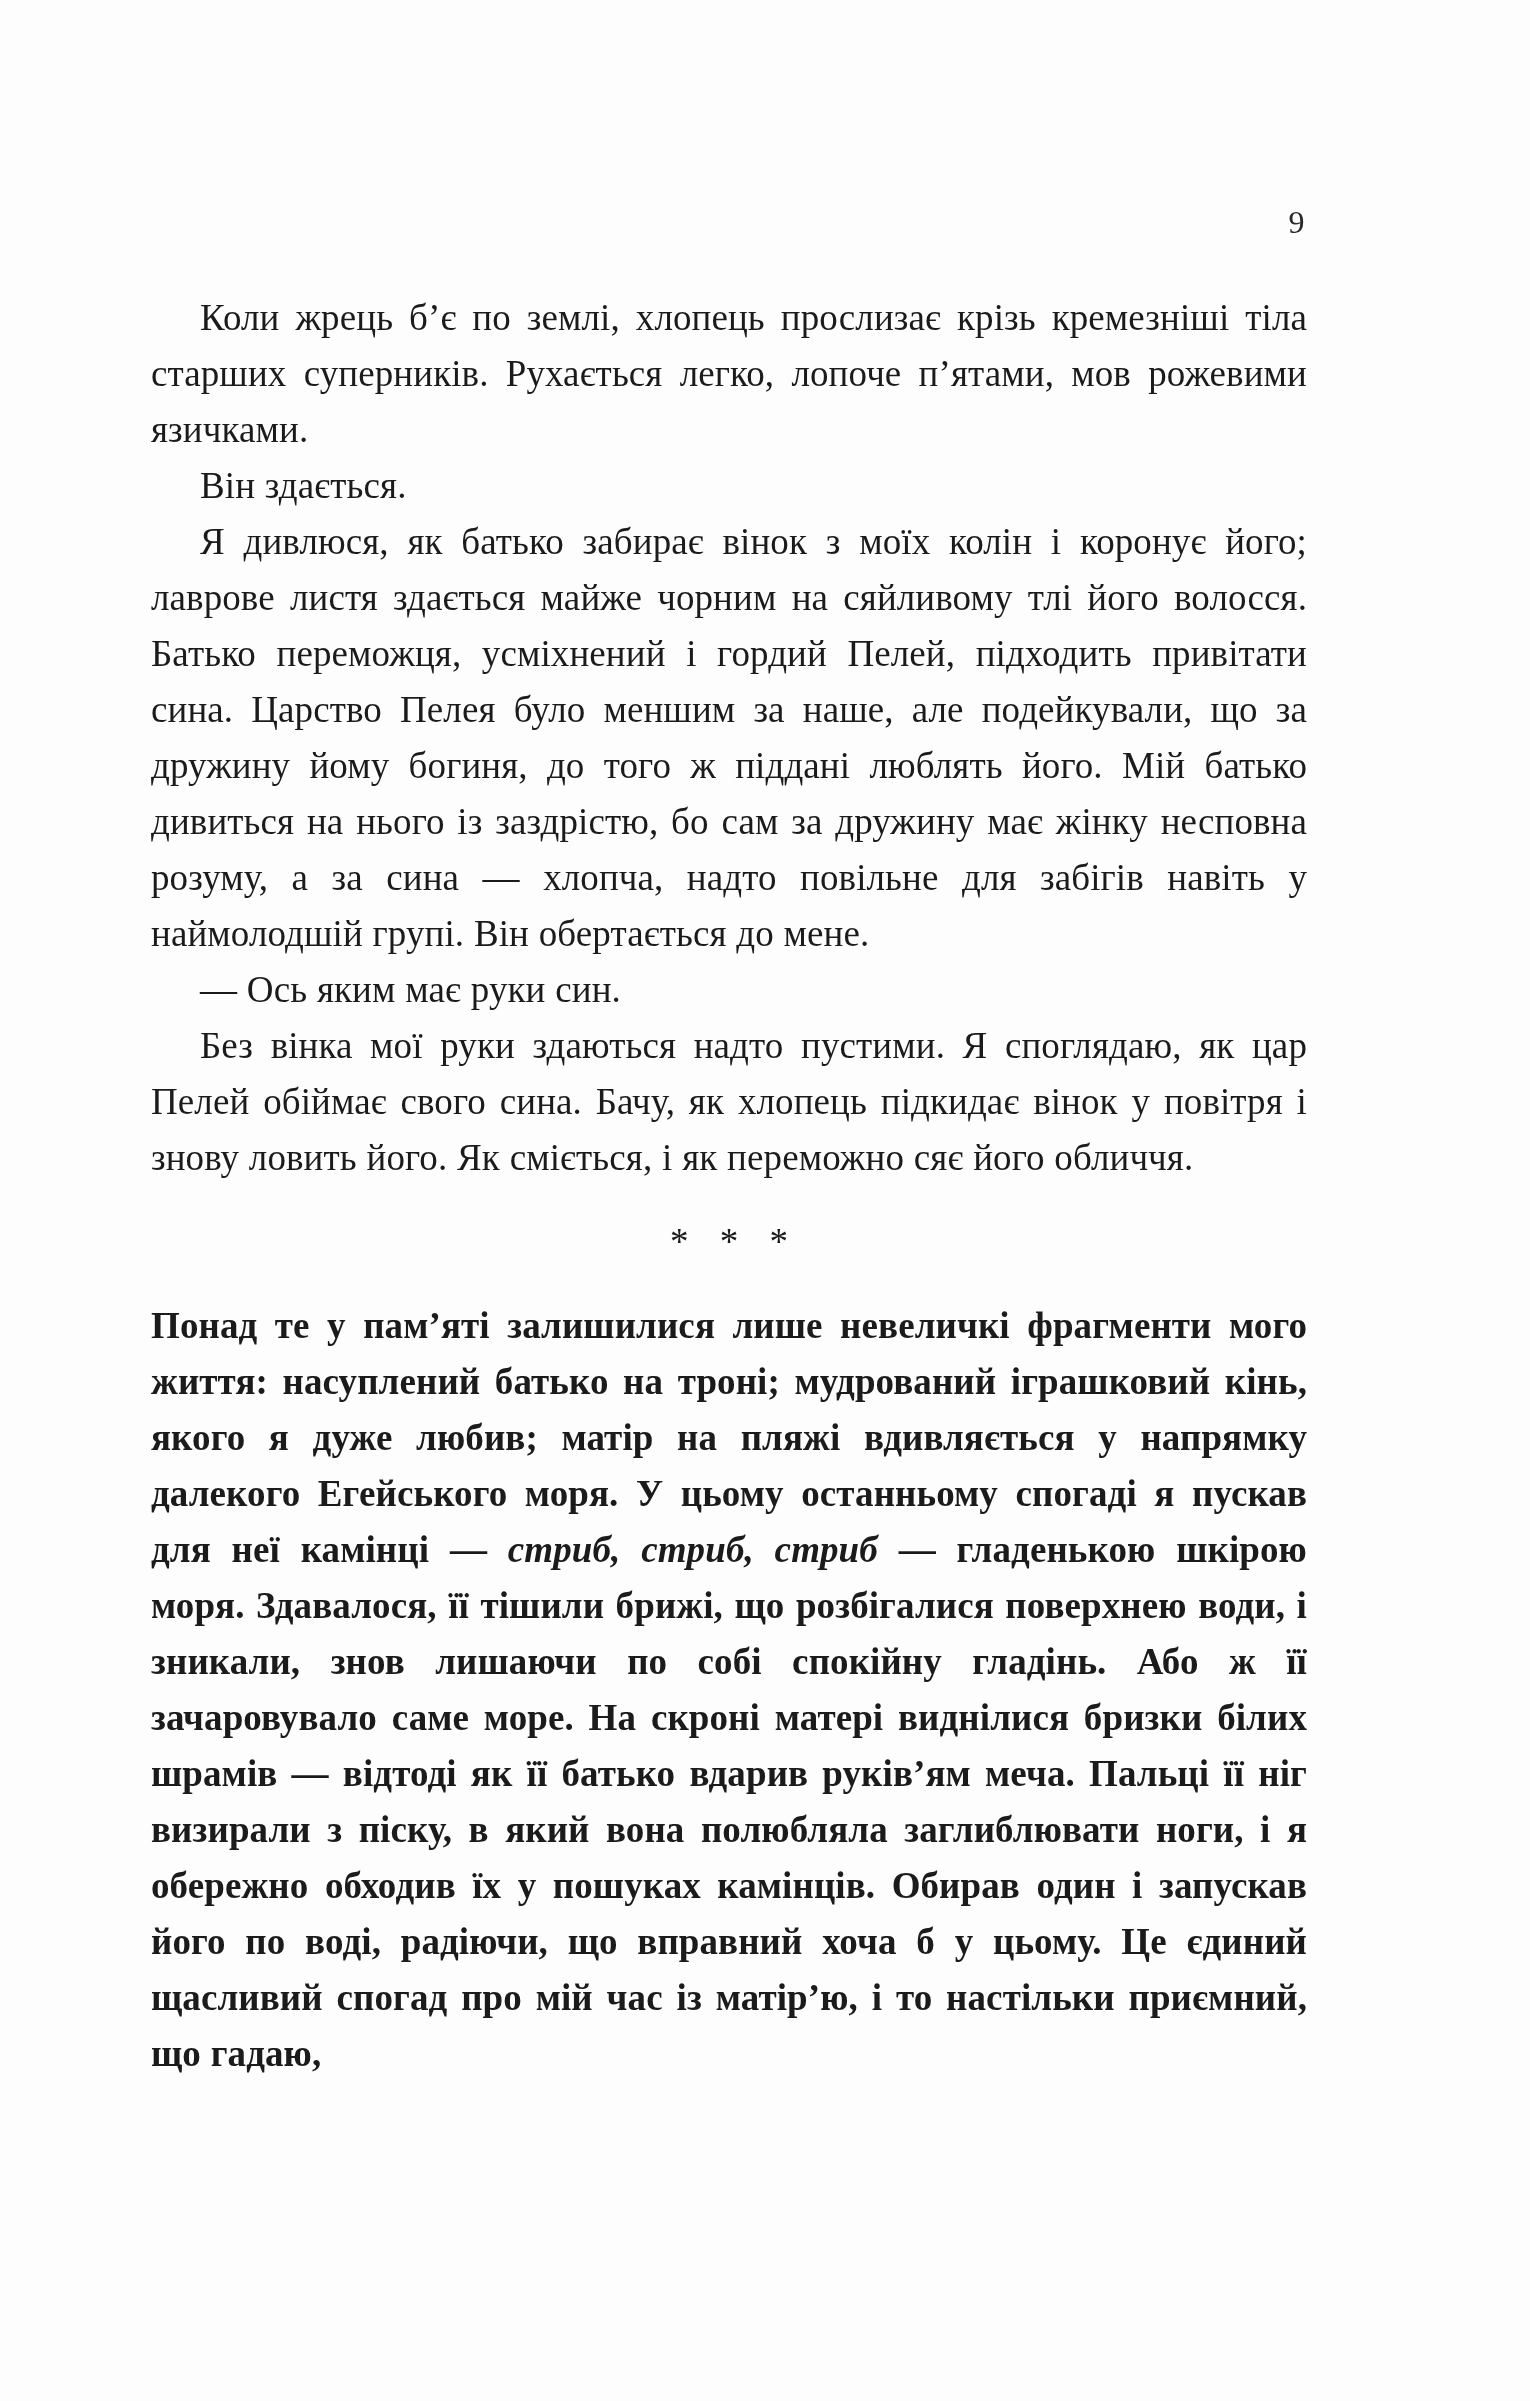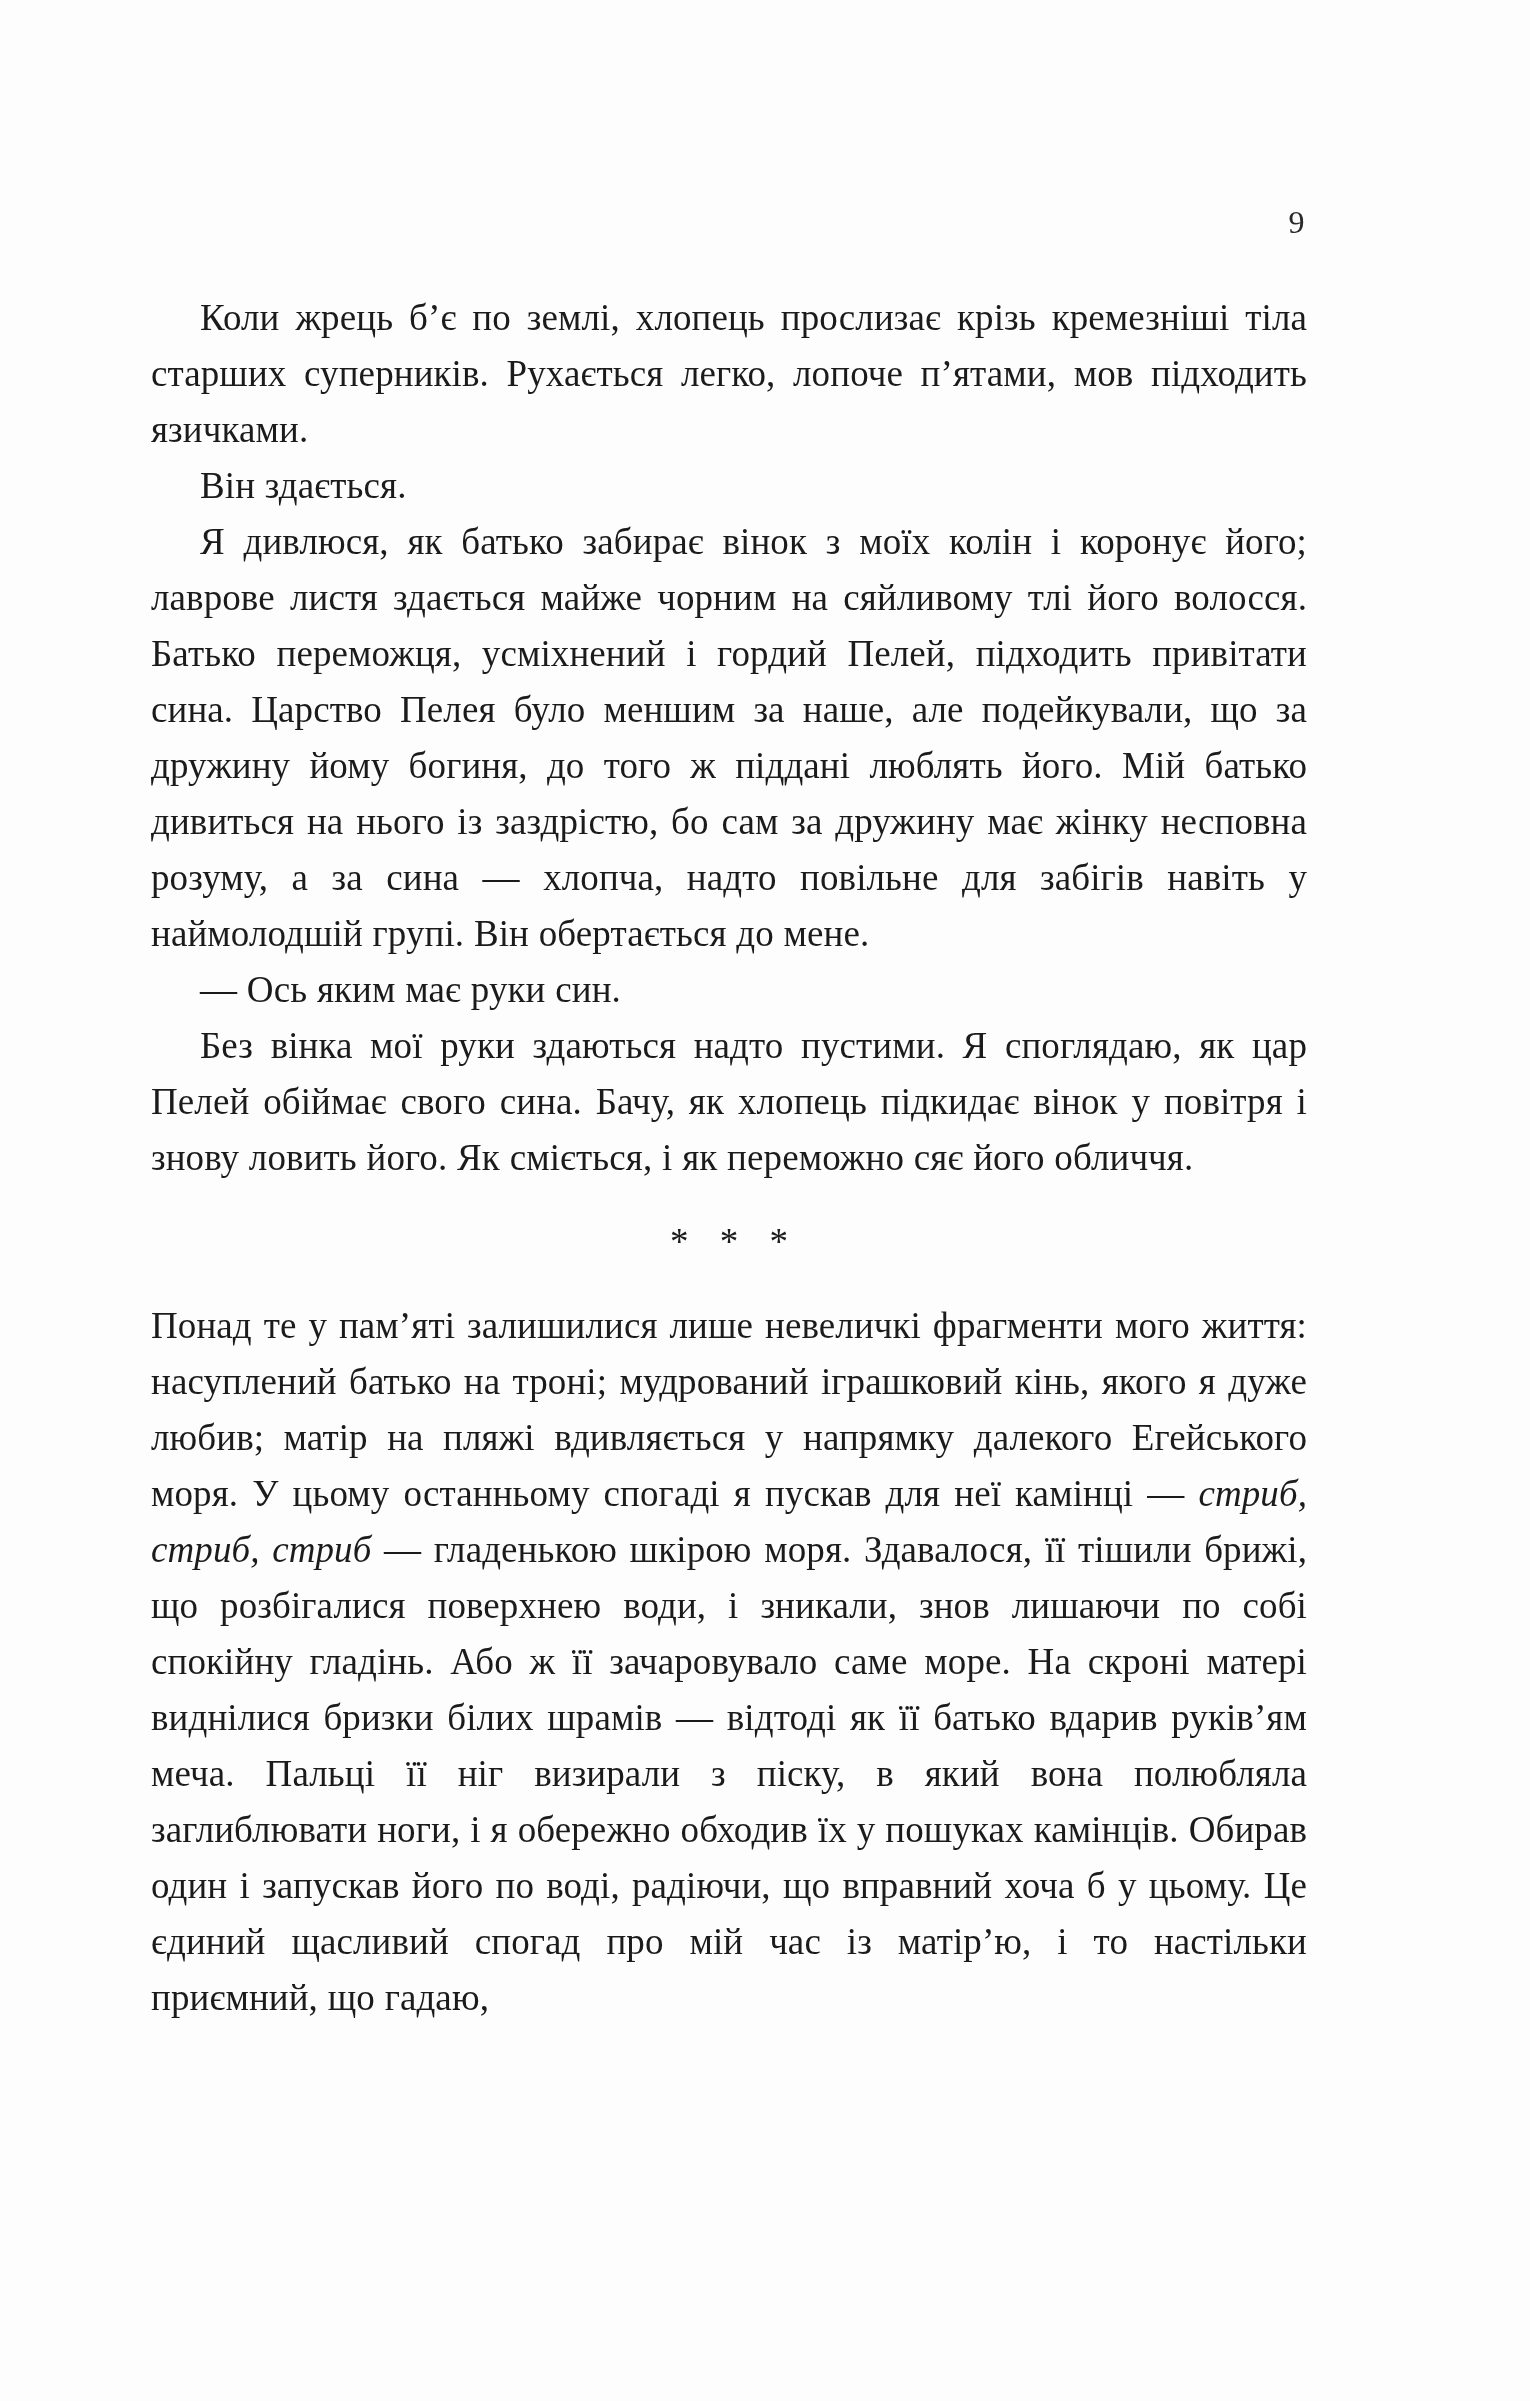--- a/index.html
+++ b/index.html
@@ -54,20 +54,21 @@
     text-align-last: left;
     text-indent: 49px;
     color: #1b1b1b;
     letter-spacing: 0.1px;
     word-spacing: 0.4px;
     -webkit-font-smoothing: antialiased;
   }
 
   .para.noindent {
     text-indent: 0;
+    font-weight: bold;
   }
 
   em, .ital {
     font-style: italic;
   }
 
   
   .scenebreak {
     margin: 0;
     font-size: 37px;
@@ -85,21 +86,21 @@
 </style>
 </head>
 <body>
 
 <div class="page">
 
   <div class="folio">9</div>
 
   <div class="textblock">
 
-    <p class="para">Коли жрець б’є по землі, хлопець прослизає крізь кремезніші тіла старших суперників. Рухається легко, лопоче п’ятами, мов підходить язичками.</p>
+    <p class="para">Коли жрець б’є по землі, хлопець прослизає крізь кремезніші тіла старших суперників. Рухається легко, лопоче п’ятами, мов рожевими язичками.</p>
 
     <p class="para">Він здається.</p>
 
     <p class="para">Я дивлюся, як батько забирає вінок з моїх колін і коронує його; лаврове листя здається майже чорним на сяйливому тлі його волосся. Батько переможця, усміхнений і гордий Пелей, підходить привітати сина. Царство Пелея було меншим за наше, але подейкували, що за дружину йому богиня, до того ж піддані люблять його. Мій батько дивиться на нього із заздрістю, бо сам за дружину має жінку несповна розуму, а за сина — хлопча, надто повільне для забігів навіть у наймолодшій групі. Він обертається до мене.</p>
 
     <p class="para">— Ось яким має руки син.</p>
 
     <p class="para">Без вінка мої руки здаються надто пустими. Я споглядаю, як цар Пелей обіймає свого сина. Бачу, як хлопець підкидає вінок у повітря і знову ловить його. Як сміється, і як переможно сяє його обличчя.</p>
 
     <div class="scenebreak">

